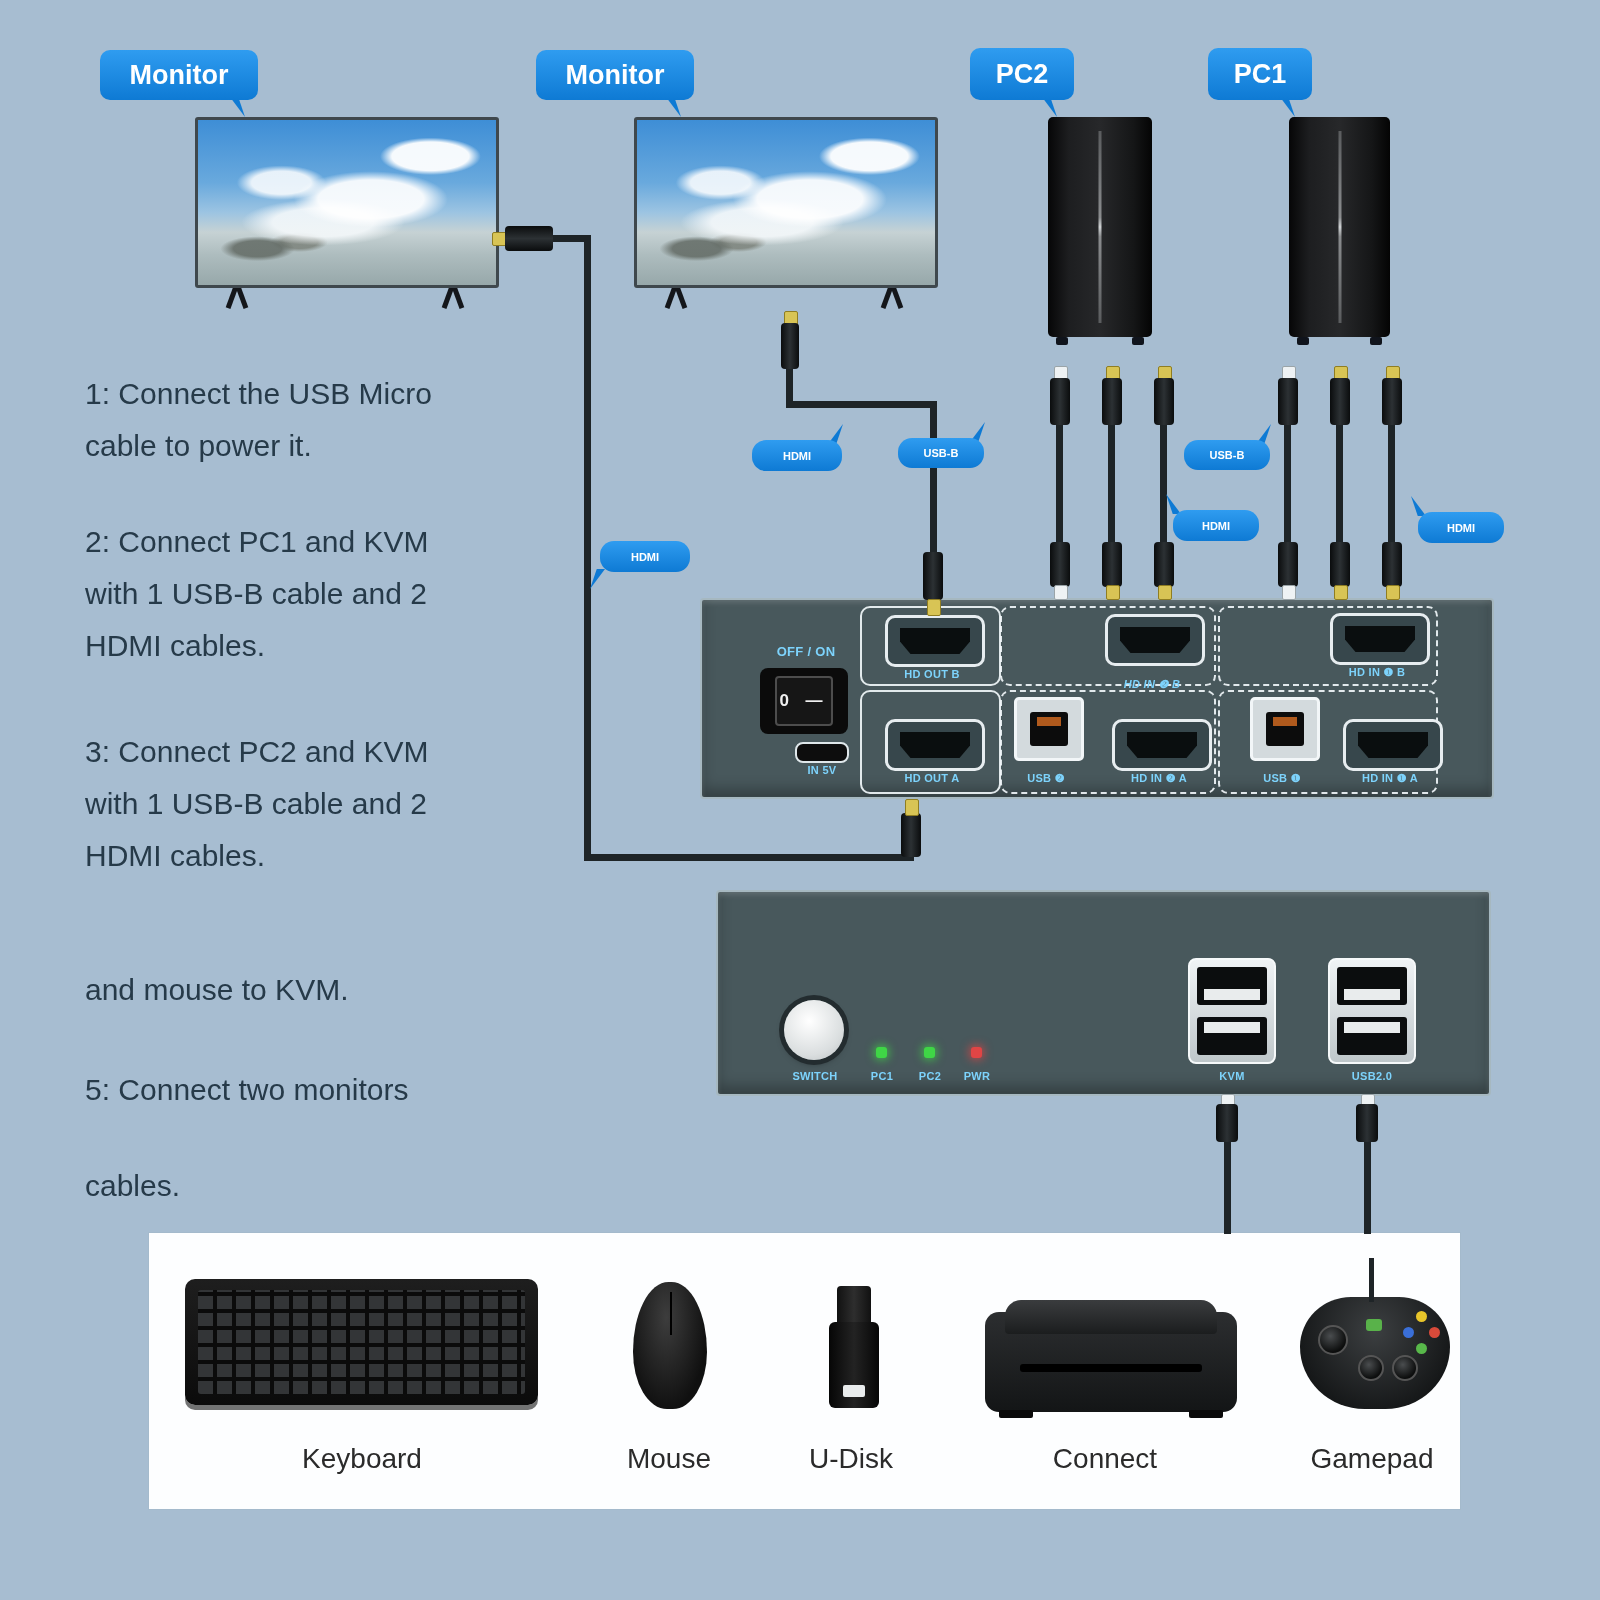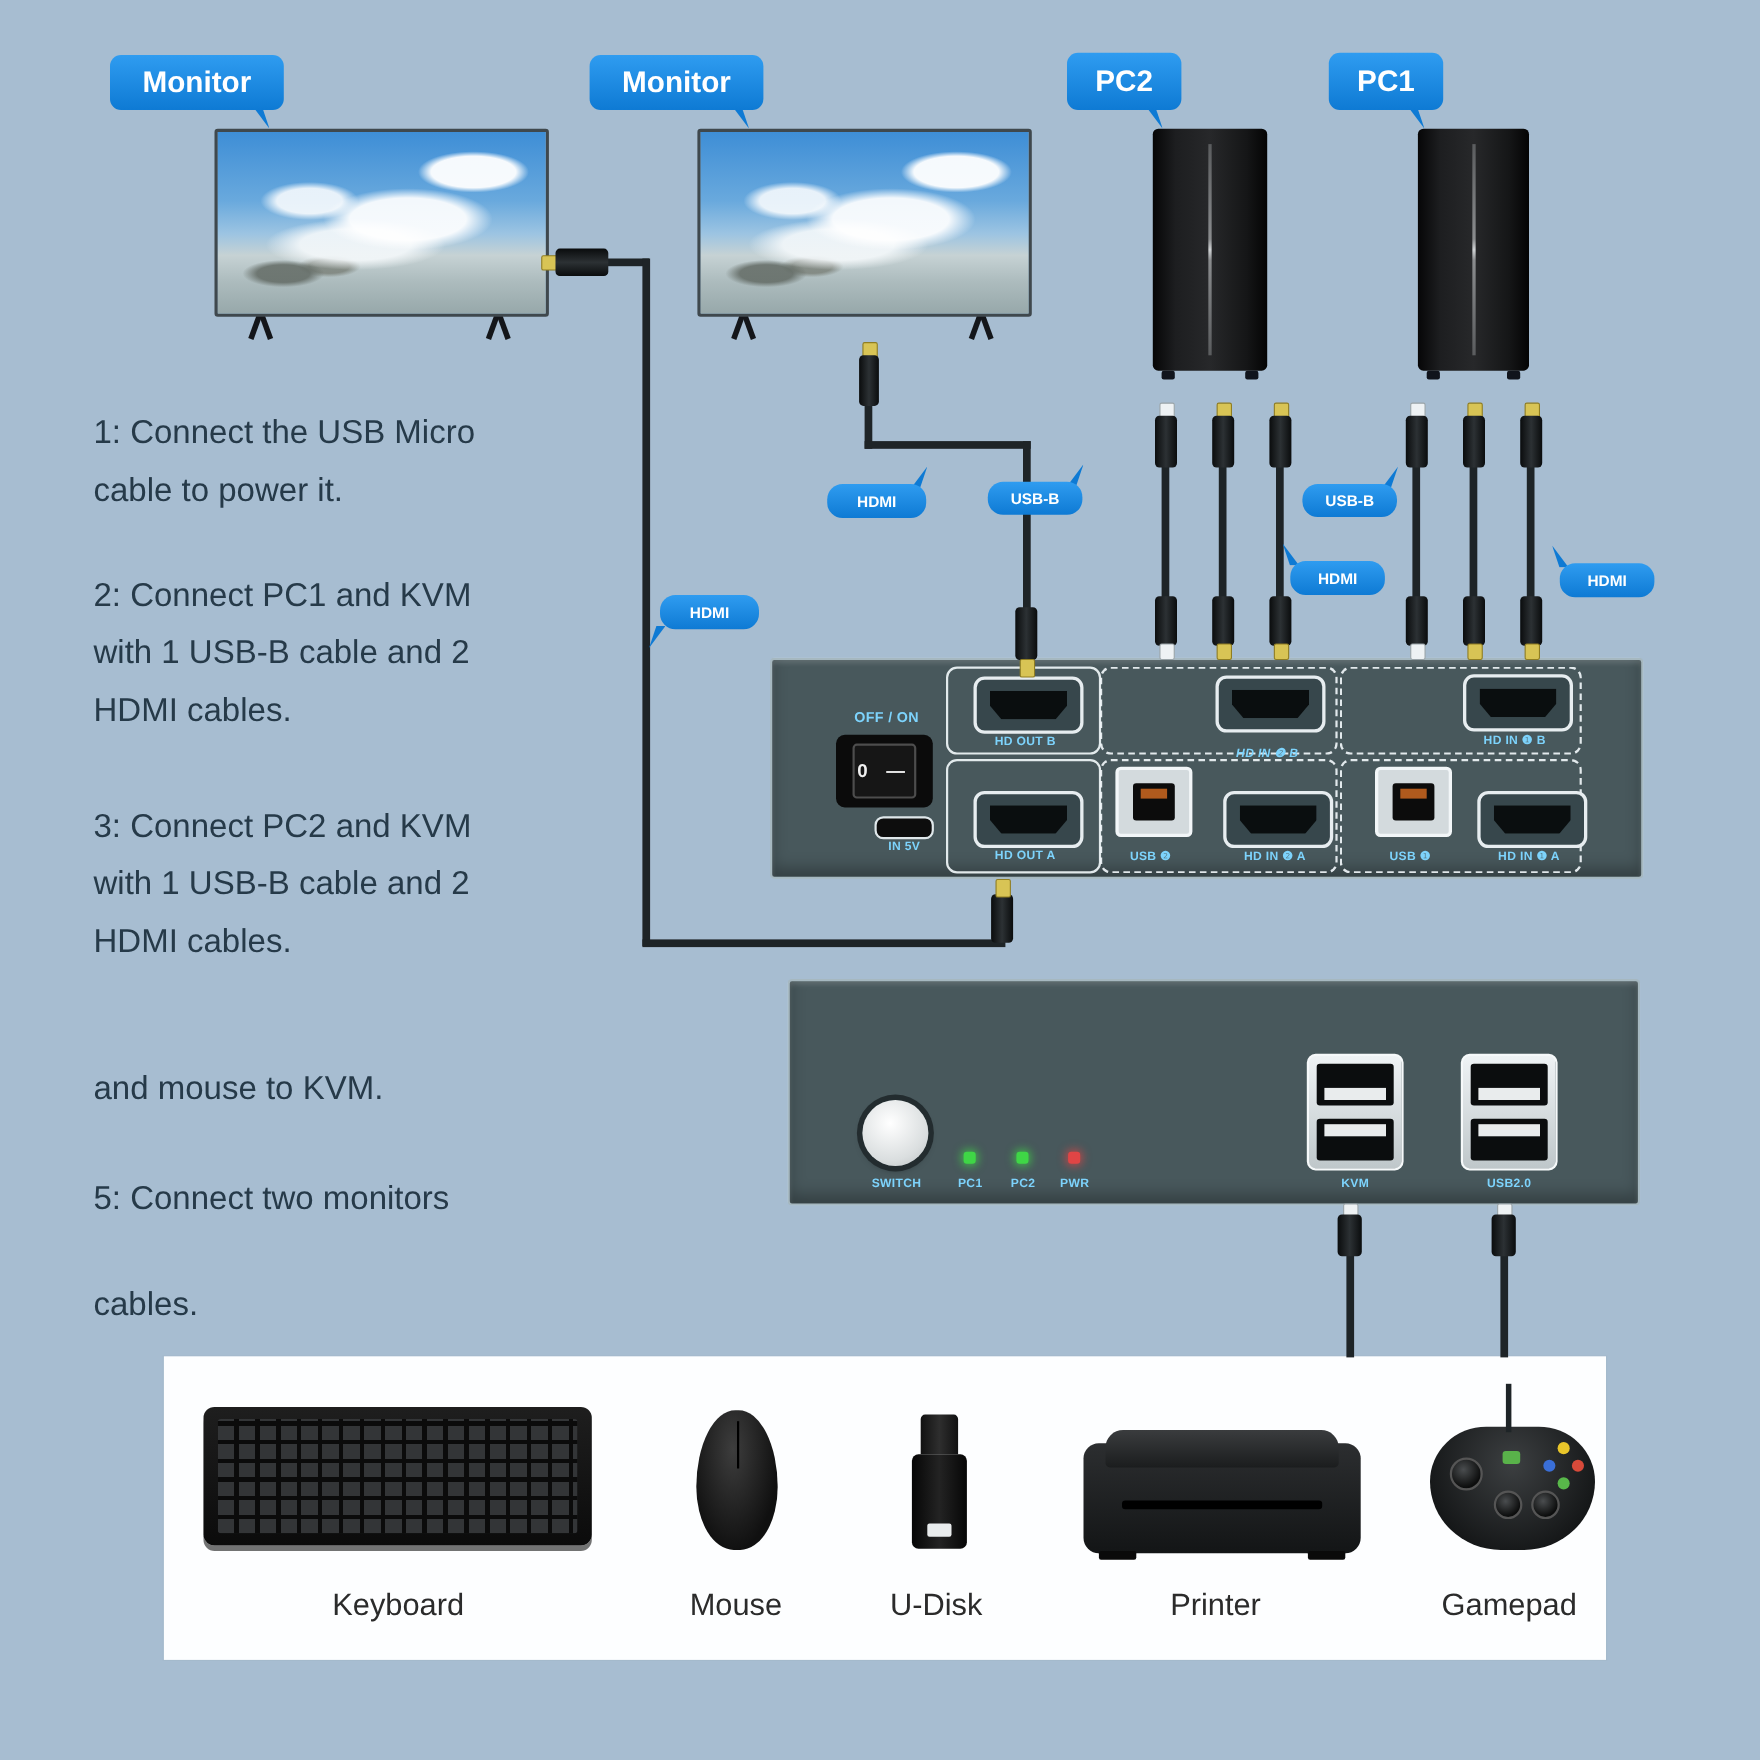--- a/index.html
+++ b/index.html
@@ -10,21 +10,21 @@
   }
 
   
   .bubble {
     position:absolute; background:linear-gradient(180deg,#2f9cf0,#0e7ad4);
     color:#fff; font-weight:bold; border-radius:10px;
     display:flex; align-items:center; justify-content:center;
     white-space:nowrap; z-index:30;
   }
   .bubble-lg { font-size:27px; }
-  .bubble-sm { font-size:14px; border-radius:14px; }
+  .bubble-sm { font-size:11px; border-radius:14px; }
   .tail { position:absolute; background:#0e7ad4; width:15px; height:20px; z-index:29; }
   .tail-dr { clip-path:polygon(0 0,55% 0,100% 100%); }
   .tail-ur { clip-path:polygon(0 100%,55% 100%,100% 0); }
   .tail-ul { clip-path:polygon(45% 100%,100% 100%,0 0); }
   .tail-dl { clip-path:polygon(45% 0,100% 0,0 100%); }
 
   
   .monitor {
     position:absolute; width:298px; height:165px;
     border:3px solid #3f484d; border-radius:3px; background:#9cc4e2; z-index:10;
@@ -400,17 +400,17 @@
       <div class="gp-center" style="left:66px;top:22px;"></div>
       <div class="gp-dot" style="left:116px;top:14px;background:#e8c52a;"></div>
       <div class="gp-dot" style="left:103px;top:30px;background:#3a6fd8;"></div>
       <div class="gp-dot" style="left:129px;top:30px;background:#d84a3a;"></div>
       <div class="gp-dot" style="left:116px;top:46px;background:#58b84a;"></div>
     </div>
 
     <div class="periph-label" style="left:213px;top:210px;">Keyboard</div>
     <div class="periph-label" style="left:520px;top:210px;">Mouse</div>
     <div class="periph-label" style="left:702px;top:210px;">U-Disk</div>
-    <div class="periph-label" style="left:956px;top:210px;">Printer</div>
+    <div class="periph-label" style="left:956px;top:210px;">Connect</div>
     <div class="periph-label" style="left:1223px;top:210px;">Gamepad</div>
   </div>
 
 </div>
 
 </body></html>

